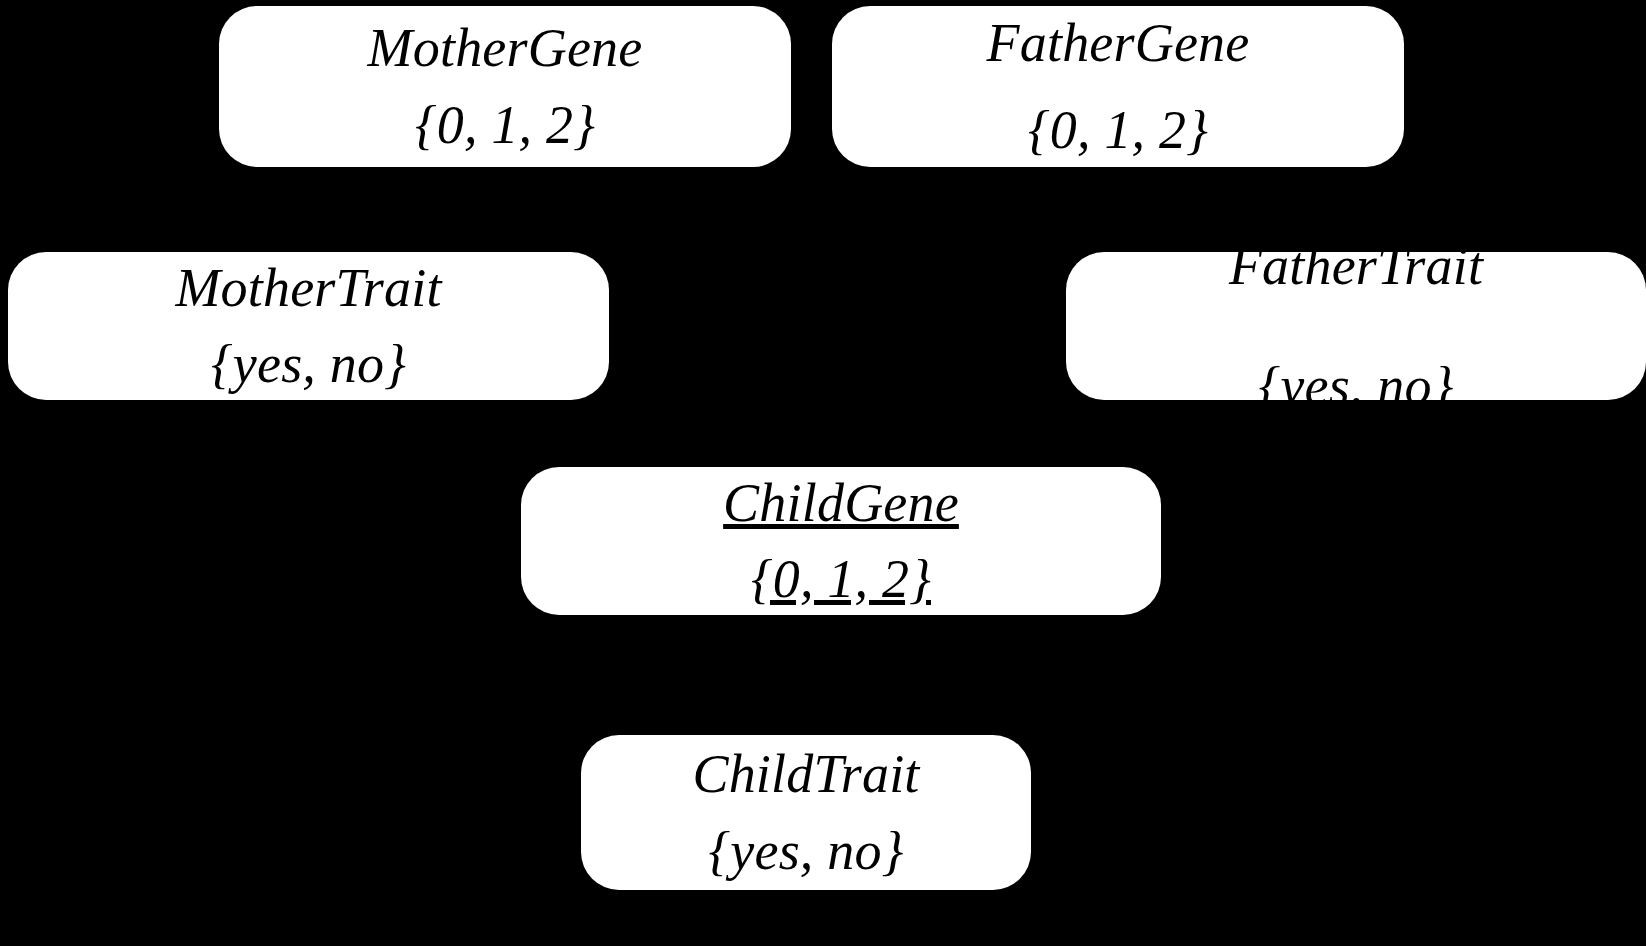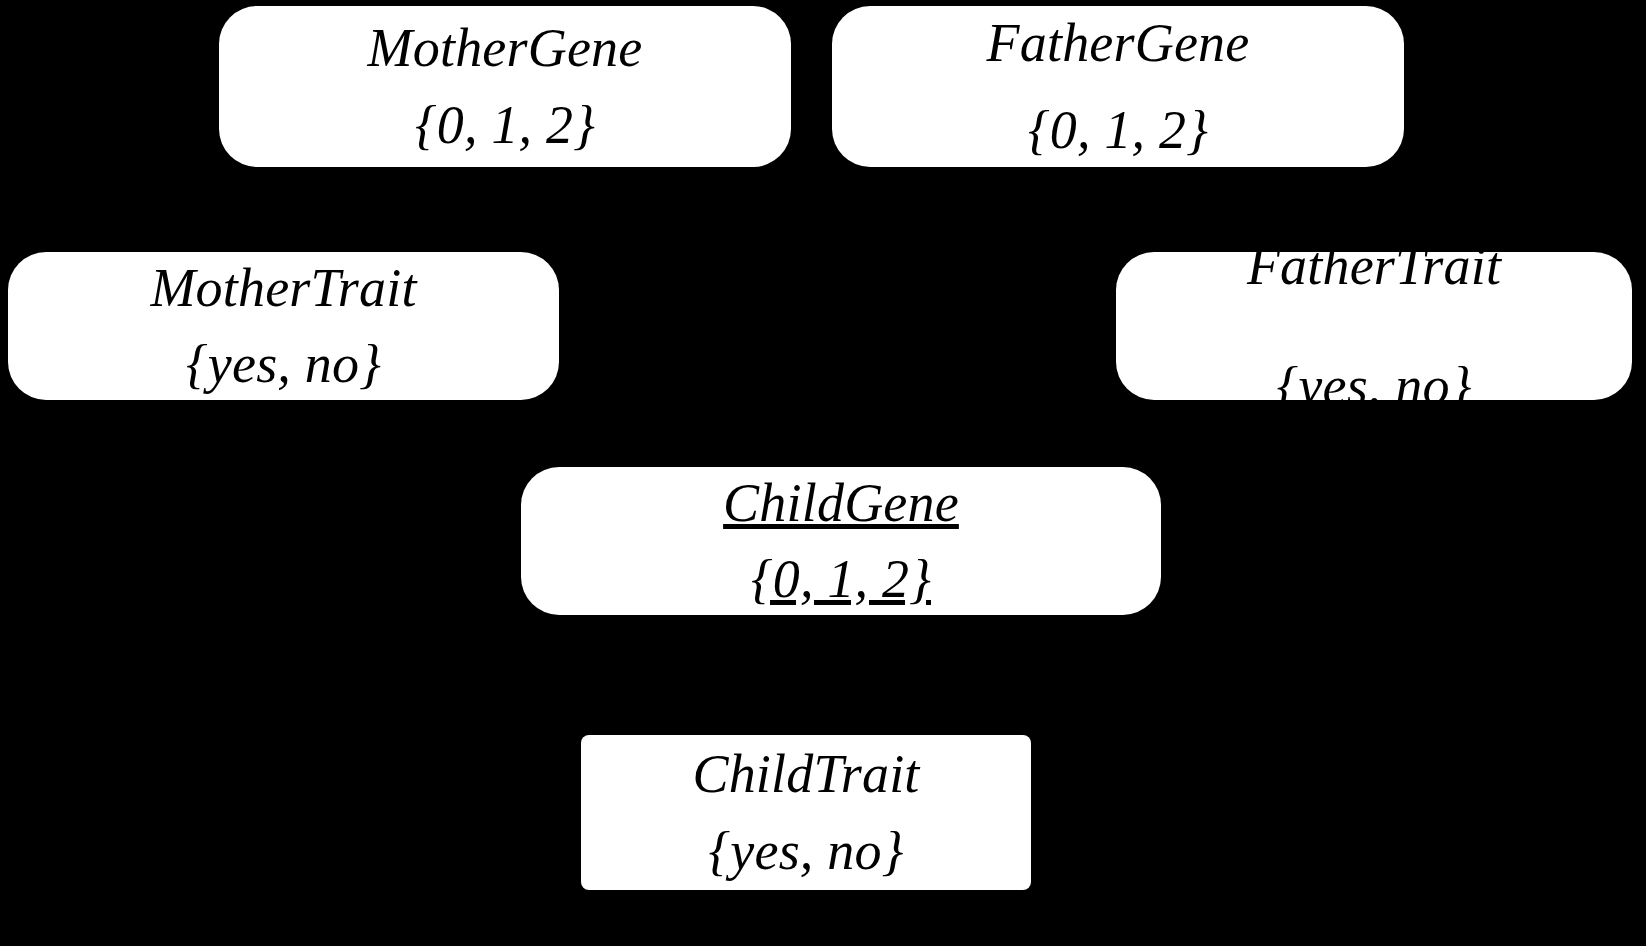--- a/index.html
+++ b/index.html
@@ -39,24 +39,24 @@
     font-style: italic;
     font-size: 54px;
     letter-spacing: 0.2px;
     white-space: nowrap;
     margin-top: 16px;
   }
 
   
   #node-mother-gene  { left: 219px; top: 6px;   width: 572px;  height: 161px; }
   #node-father-gene  { left: 832px; top: 6px;   width: 572px;  height: 161px; gap: 11px; }
-  #node-mother-trait { left: 8px;   top: 252px; width: 551px;  height: 148px; }
-  #node-father-trait { left: 1116px;top: 252px; width: 516px;  height: 148px; gap: 44px; }
+  #node-mother-trait { left: 8px;   top: 252px; width: 601px;  height: 148px; }
+  #node-father-trait { left: 1066px;top: 252px; width: 580px;  height: 148px; gap: 44px; }
   #node-child-gene   { left: 521px; top: 467px; width: 640px;  height: 148px; text-decoration: underline; }
-  #node-child-trait  { left: 581px; top: 735px; width: 450px;  height: 155px; border-radius: 8px; }
+  #node-child-trait  { left: 581px; top: 735px; width: 450px;  height: 155px; }
 </style>
 </head>
 <body>
 
 <div id="canvas">
 
   <div class="node" id="node-mother-gene">
     <span class="title">MotherGene</span>
     <span class="domain">{0, 1, 2}</span>
   </div>

